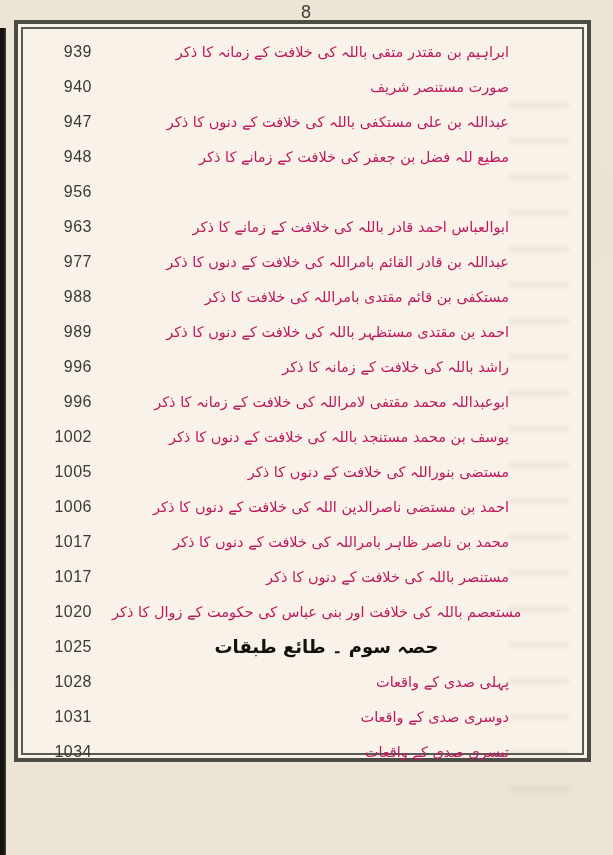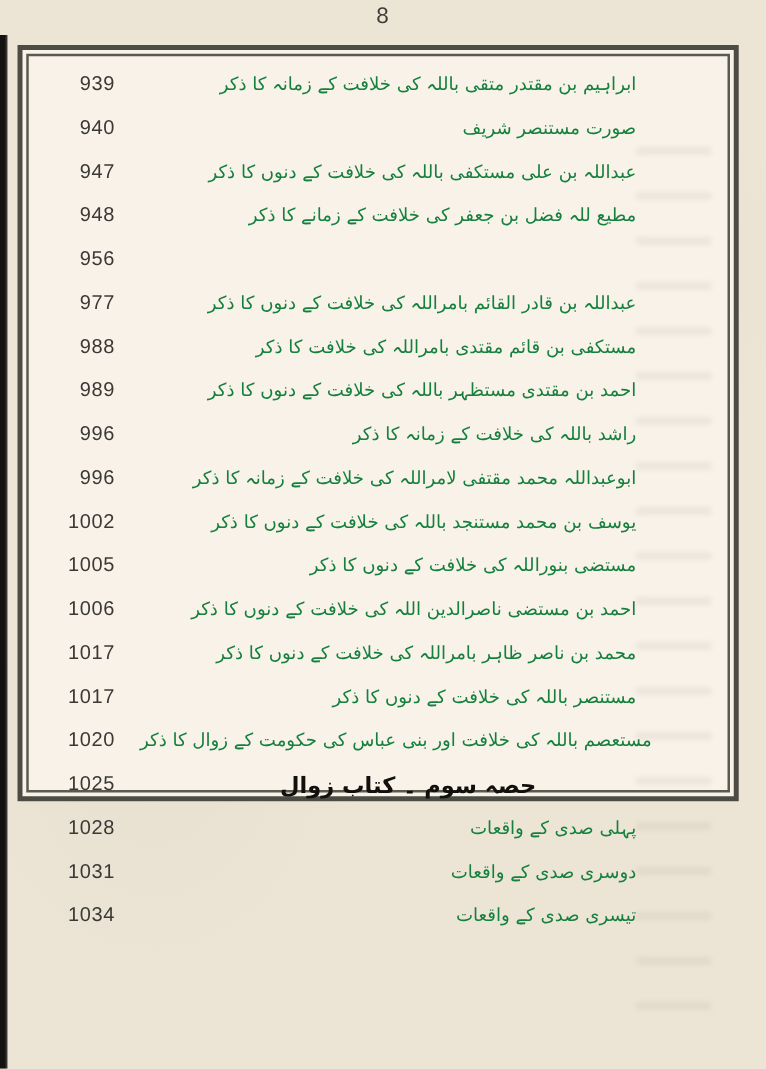--- a/index.html
+++ b/index.html
@@ -21,21 +21,21 @@
   .spine-strip {
     position: absolute; left: 0; top: 28px; width: 6px; height: 827px;
     background: linear-gradient(to right, #141210 60%, #4a443c);
   }
   .folio {
     position: absolute; top: 2px; left: 0; width: 613px;
     text-align: center; font-size: 18px; letter-spacing: 1px;
     color: #3f3c38;
   }
   .frame-outer {
-    position: absolute; left: 14px; top: 36px; width: 577px; height: 605px;
+    position: absolute; left: 14px; top: 20px; width: 577px; height: 742px;
     border: 4px solid var(--frame-color, #4d4c44);
     box-sizing: border-box;
     background: var(--paper-inner, #f8f2e9);
   }
   .frame-inner {
     position: absolute; inset: 3px;
     border: 2px solid var(--frame-color-thin, #5b5a50);
     box-sizing: border-box;
   }
   .toc {
@@ -52,21 +52,21 @@
     text-align: right;
     font-size: 16px; letter-spacing: 0.5px;
     color: #3b3936;
     flex: 0 0 auto;
   }
   .title {
     flex: 1 1 auto;
     margin-right: 72px; margin-left: 20px;
     direction: rtl; text-align: right;
     font-family: "DejaVu Sans", sans-serif;
-    font-size: 14.5px; color: #15803d;
+    font-size: 14.5px; color: #be185d;
     white-space: nowrap;
   }
   .row.heading .title {
     text-align: center;
     font-weight: bold;
     font-size: 18px;
     color: #12100d;
     margin-right: 40px;
   }
   
@@ -113,20 +113,24 @@
   <div class="row">
     <div class="num">948</div>
     <div class="title">مطیع للہ فضل بن جعفر کی خلافت کے زمانے کا ذکر</div>
   </div>
 
   <div class="row">
     <div class="num">956</div>
   </div>
 
 
+  <div class="row">
+    <div class="num">963</div>
+    <div class="title">ابوالعباس احمد قادر باللہ کی خلافت کے زمانے کا ذکر</div>
+  </div>
 
   <div class="row">
     <div class="num">977</div>
     <div class="title">عبداللہ بن قادر القائم بامراللہ کی خلافت کے دنوں کا ذکر</div>
   </div>
 
   <div class="row">
     <div class="num">988</div>
     <div class="title">مستکفی بن قائم مقتدی بامراللہ کی خلافت کا ذکر</div>
   </div>
@@ -171,21 +175,21 @@
     <div class="title">مستنصر باللہ کی خلافت کے دنوں کا ذکر</div>
   </div>
 
   <div class="row">
     <div class="num">1020</div>
     <div class="title">مستعصم باللہ کی خلافت اور بنی عباس کی حکومت کے زوال کا ذکر</div>
   </div>
 
   <div class="row heading">
     <div class="num">1025</div>
-    <div class="title">حصہ سوم ۔ کتاب زوال</div>
+    <div class="title">حصہ سوم ۔ طائع طبقات</div>
   </div>
 
   <div class="row">
     <div class="num">1028</div>
     <div class="title">پہلی صدی کے واقعات</div>
   </div>
 
   <div class="row">
     <div class="num">1031</div>
     <div class="title">دوسری صدی کے واقعات</div>

